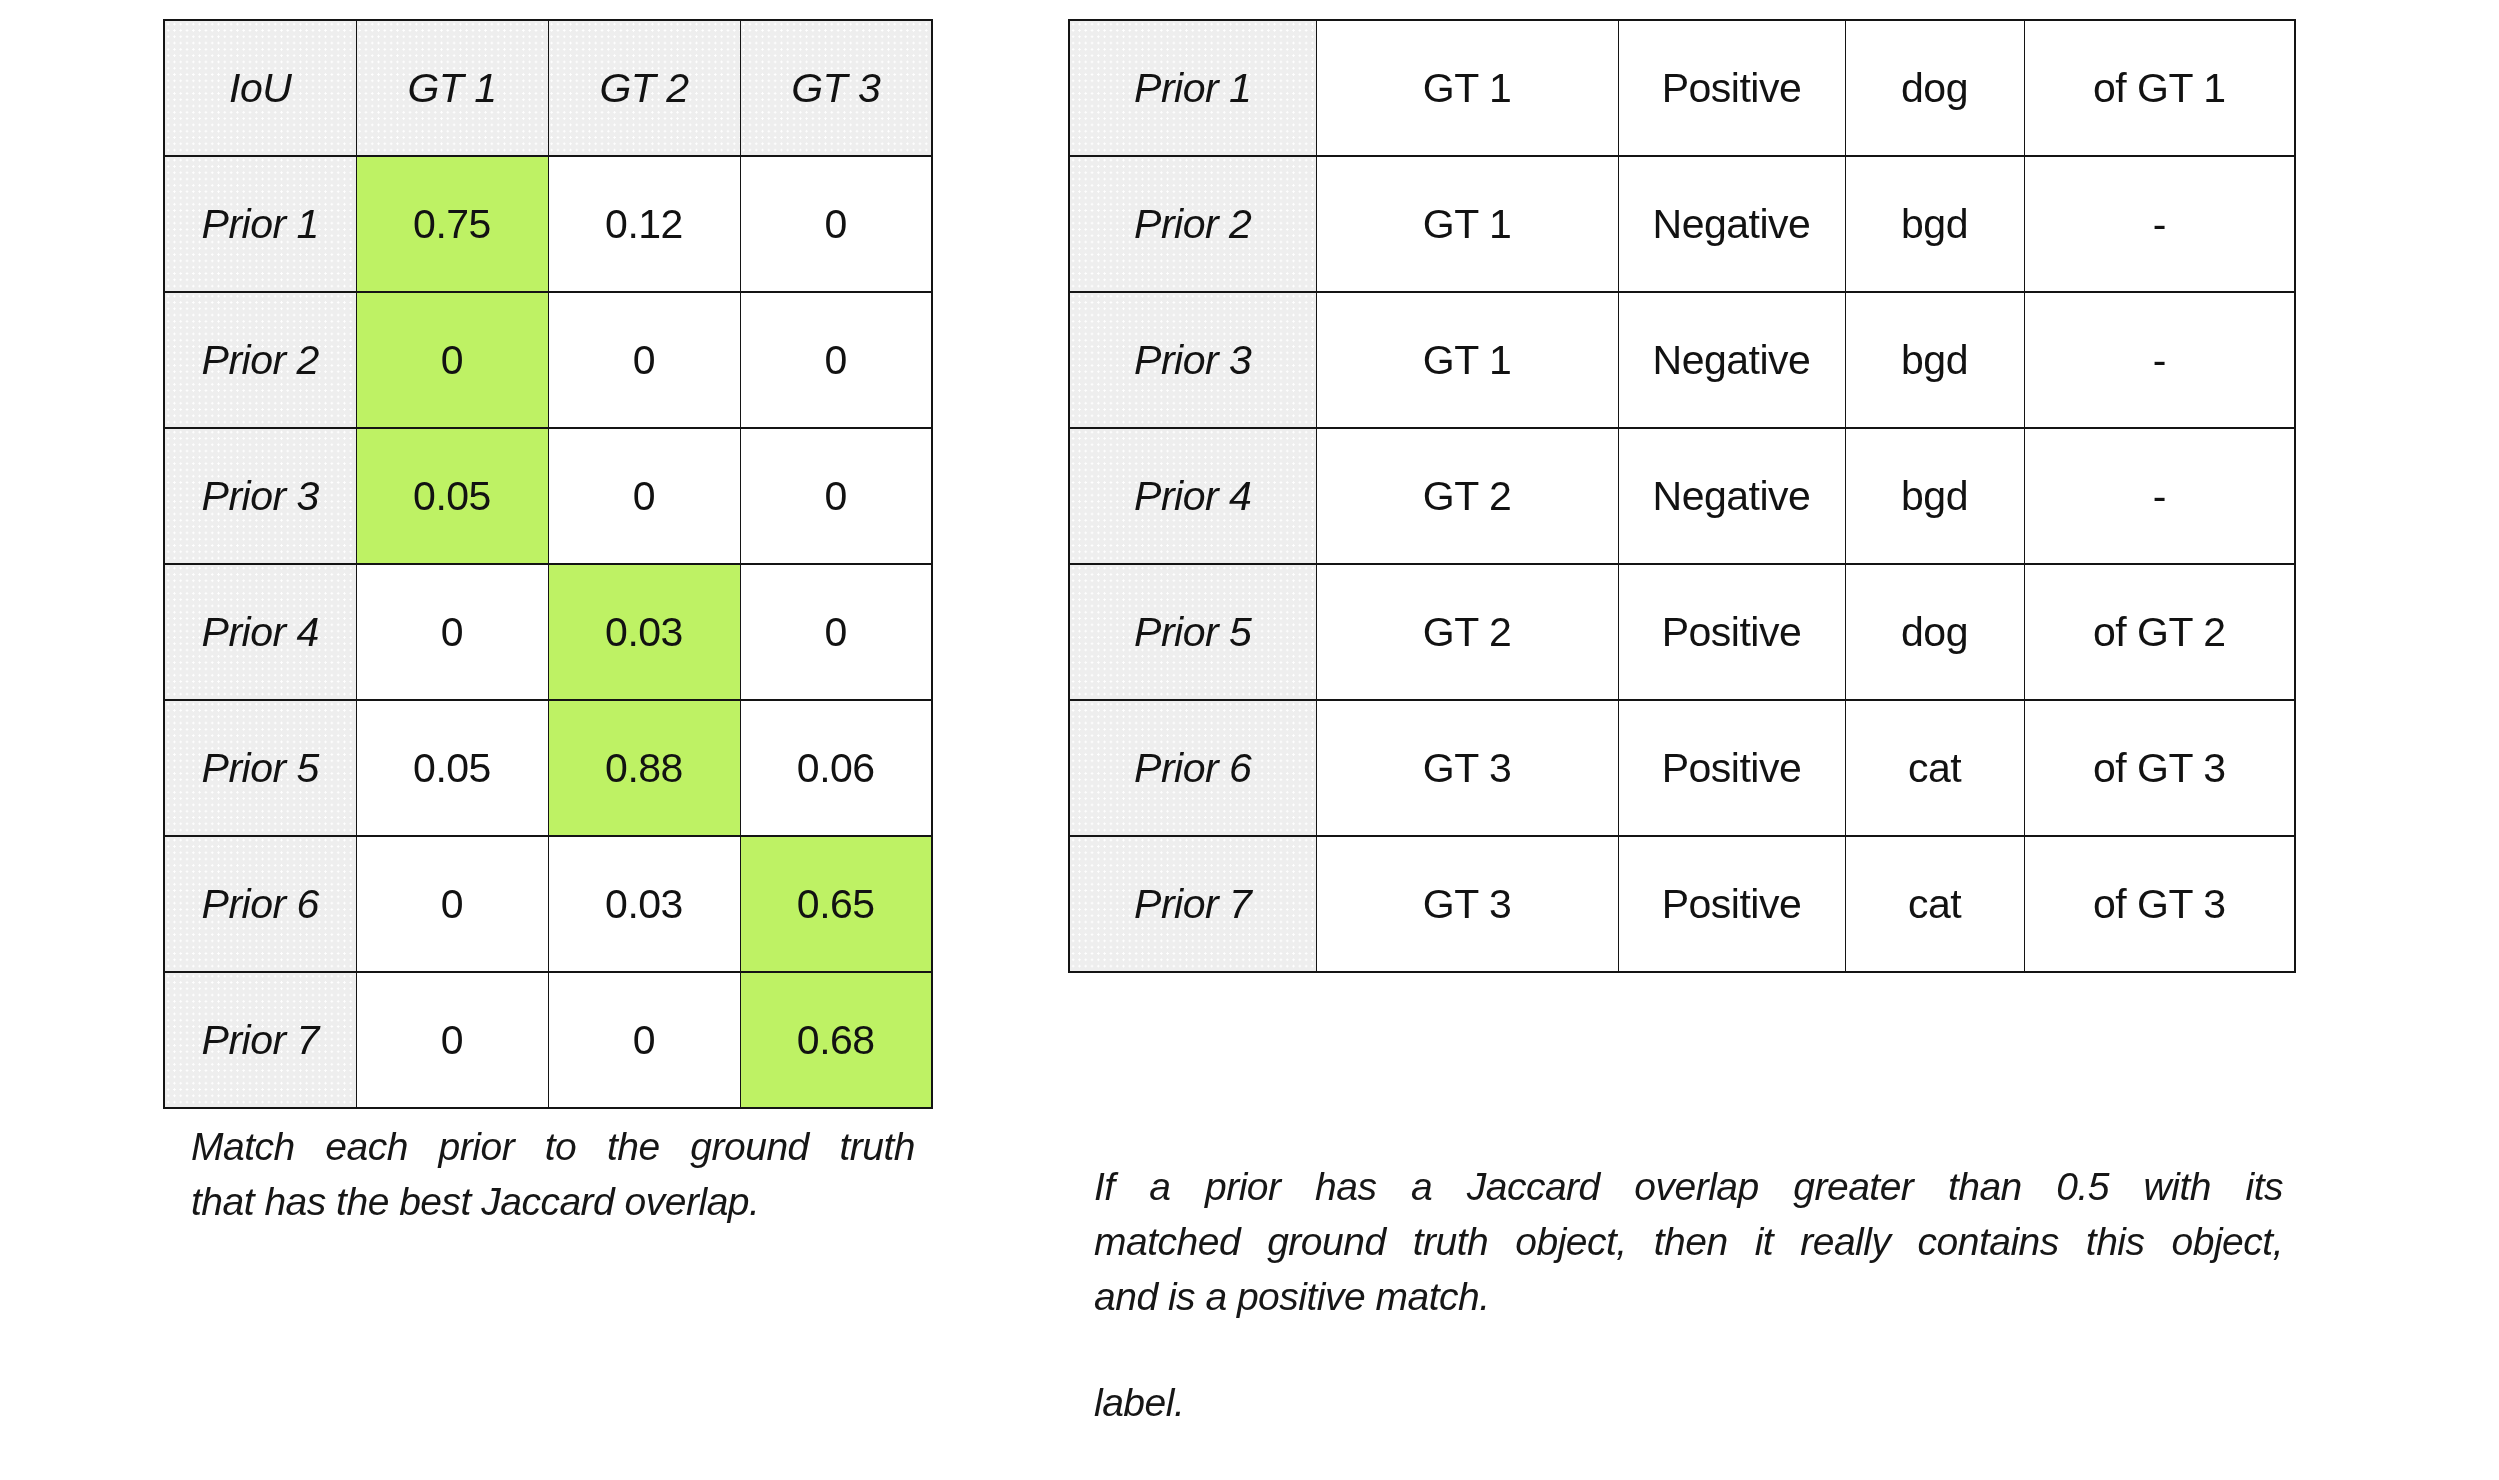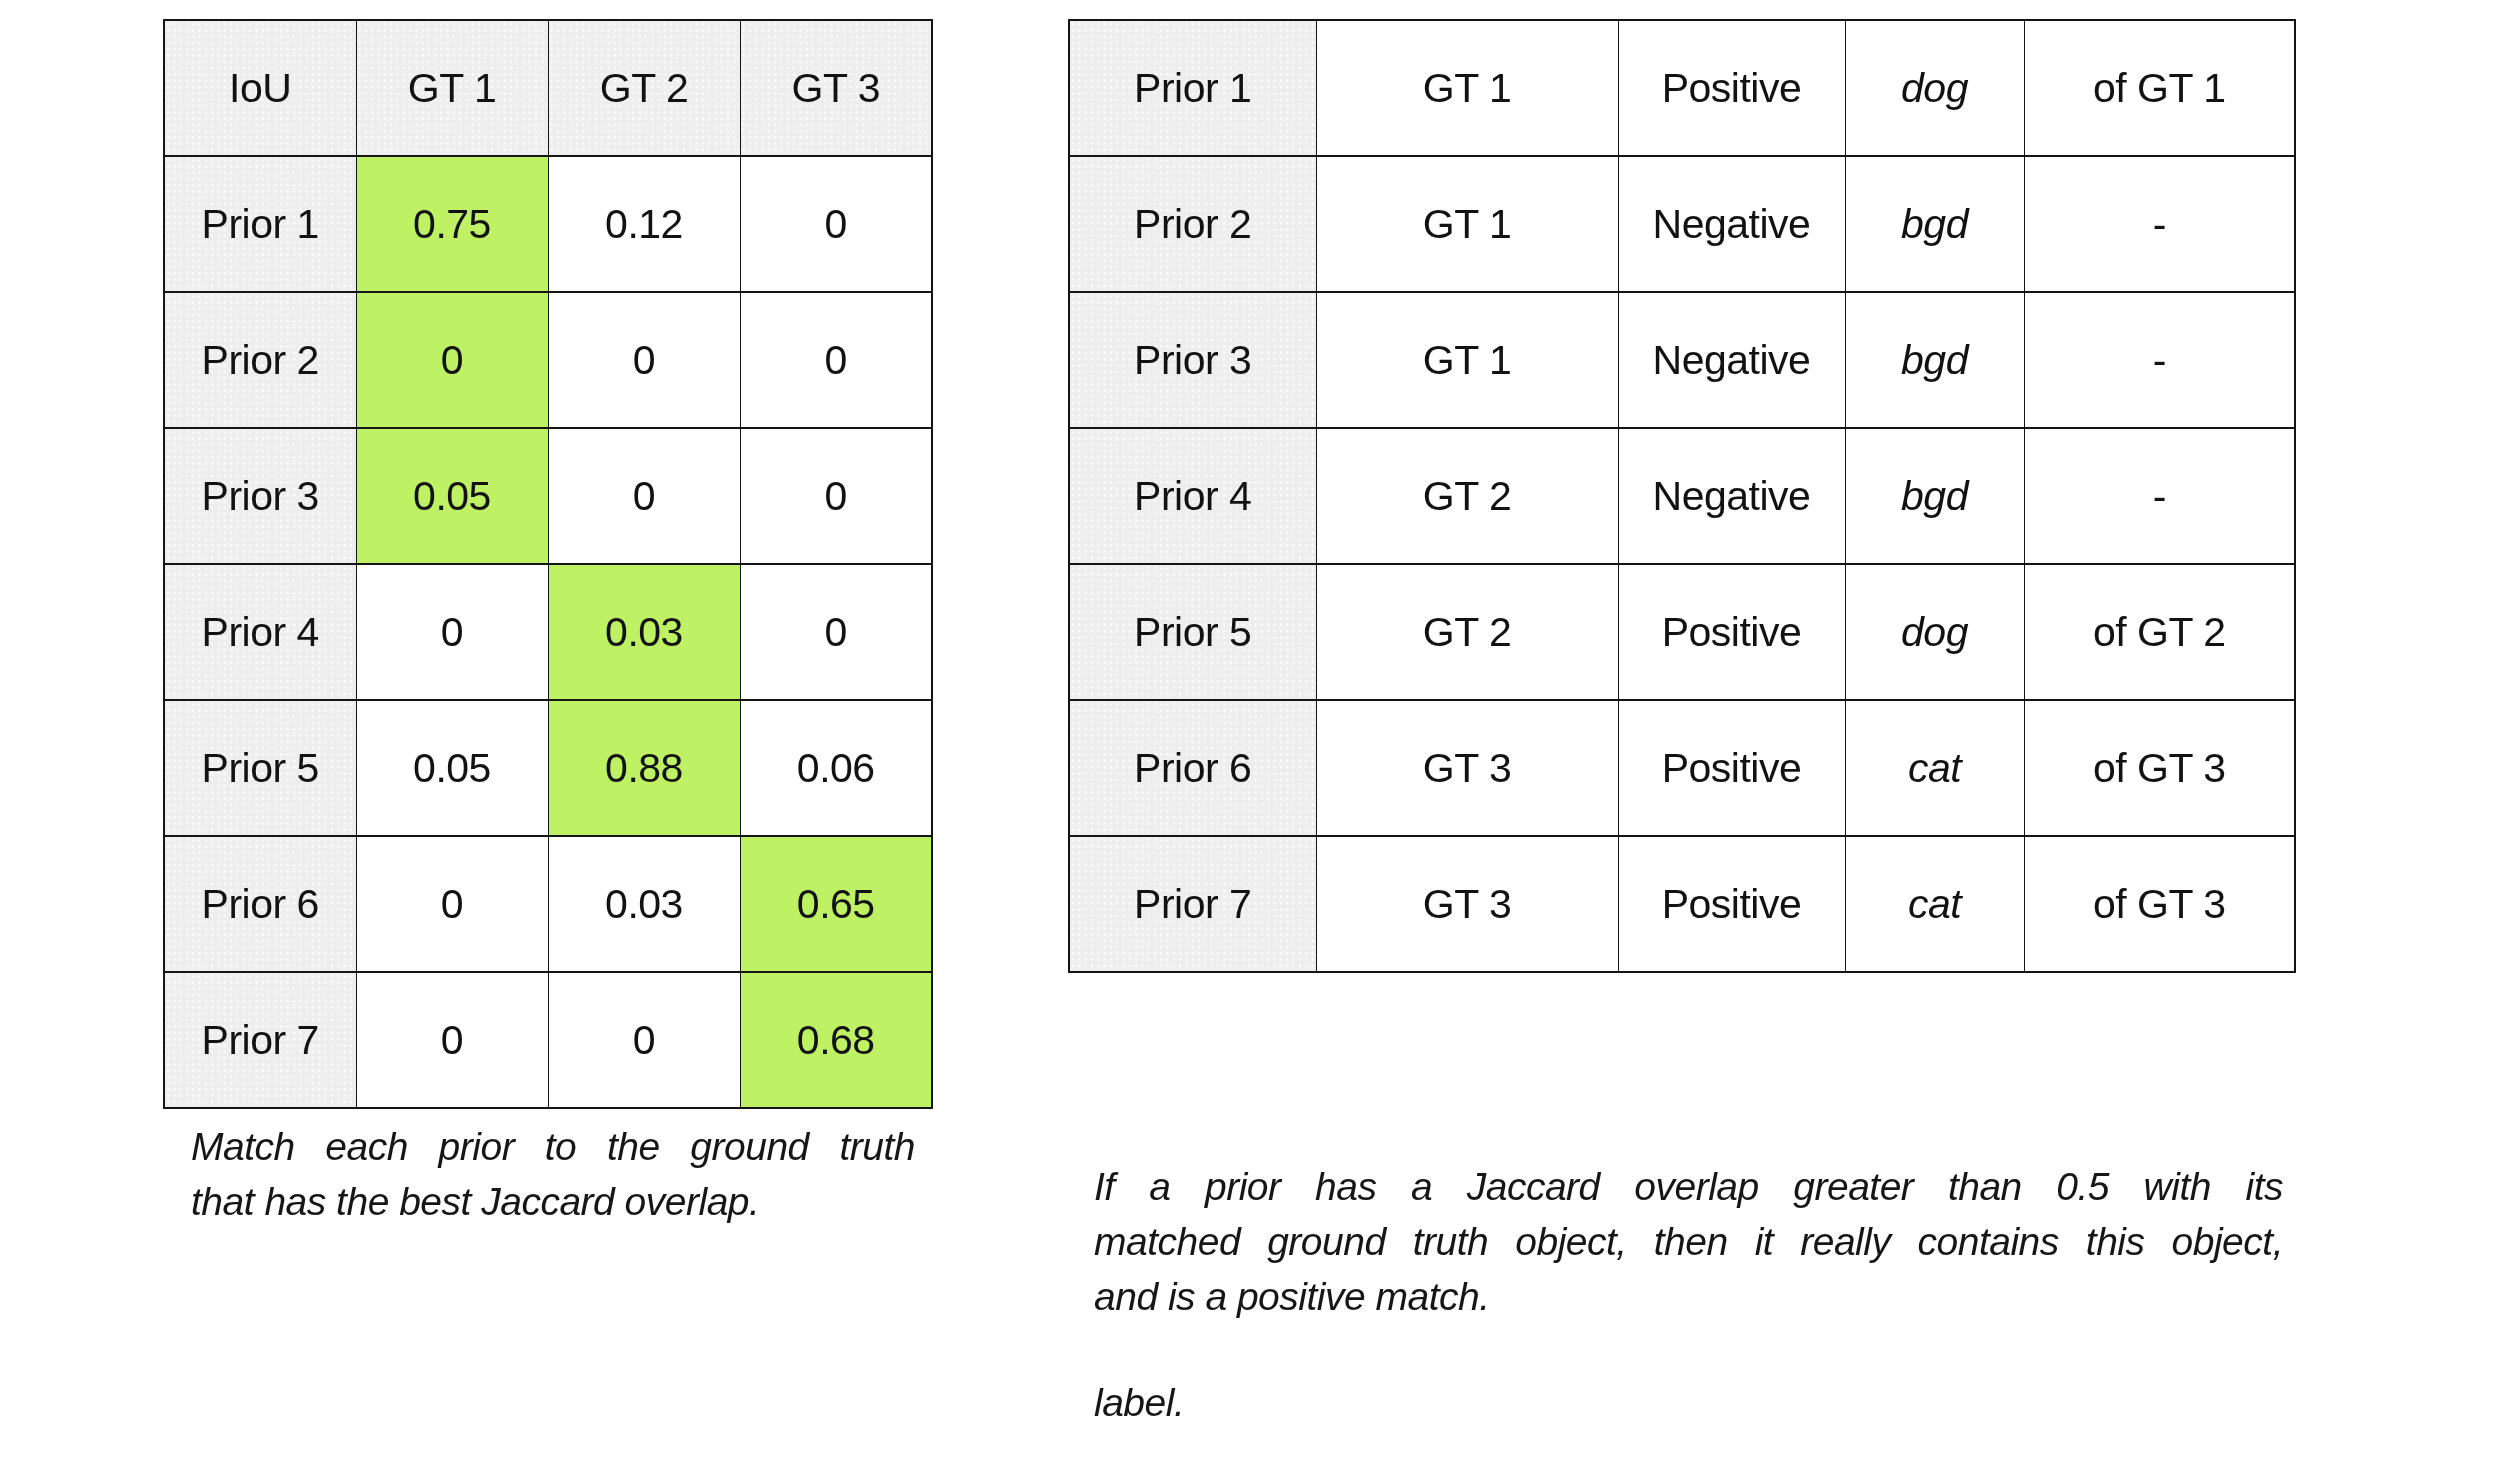--- a/index.html
+++ b/index.html
@@ -12,22 +12,23 @@
   td,th{
     border:1.8px solid #141414;border-top-width:2.7px;border-bottom-width:2.7px;
     text-align:center;vertical-align:middle;padding:0;
     font-weight:normal;font-size:41px;letter-spacing:-0.5px;
   }
   tr{height:136px;}
   .hd,.rowlab{
     background-color:#eeeeee;
     background-image:radial-gradient(circle, #ffffff 1px, rgba(255,255,255,0) 1.2px);
     background-size:6.3px 6.3px;
+    font-style:italic;
   }
-  .ital{font-style:italic;}
+  .ital{}
   .hl{background-color:#bef264;}
   #iou-table{left:163px;top:19px;}
   #match-table{left:1068px;top:19px;}
   .caption{
     position:absolute;font-style:italic;font-size:39px;line-height:55px;
     color:#161616;letter-spacing:-0.5px;
   }
   #left-caption{left:191px;top:1119px;width:724px;}
   #right-caption{left:1094px;top:1159px;width:1189px;}
   .para2{margin-top:51px;}

